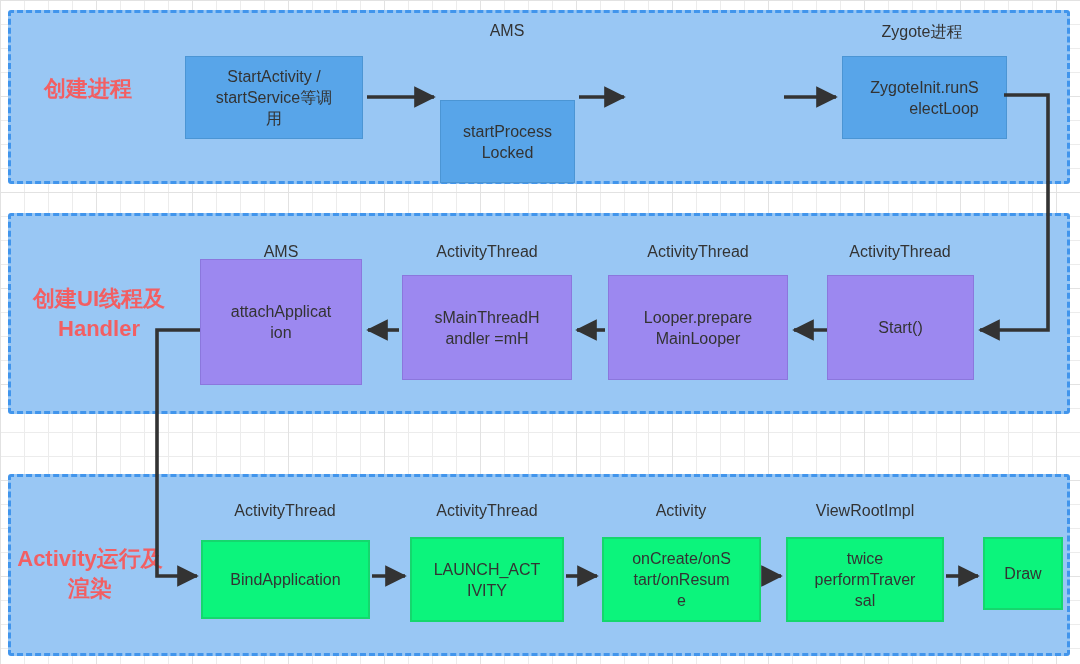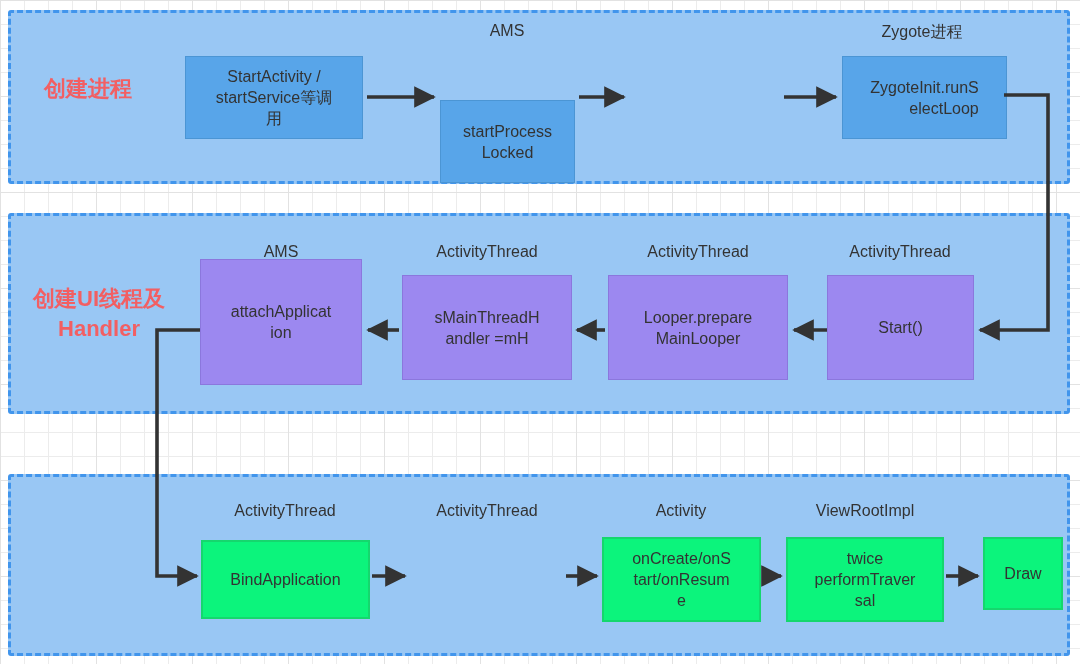--- a/index.html
+++ b/index.html
@@ -55,20 +55,22 @@
 
 <div class="stage">
 
   <div class="band" style="left:8px; top:10px;  width:1062px; height:174px;"></div>
   <div class="band" style="left:8px; top:213px; width:1062px; height:201px;"></div>
   <div class="band" style="left:8px; top:474px; width:1062px; height:182px;"></div>
 
   <div class="rlabel" style="left:13px; top:74px;  width:150px;">创建进程</div>
   <div class="rlabel" style="left:9px;  top:284px; width:180px;">创建UI线程及
 Handler</div>
+  <div class="rlabel" style="left:0px;  top:544px; width:180px;">Activity运行及
+渲染</div>
 
   <div class="node node--process" style="left:185px; top:56px; width:178px; height:83px;">StartActivity /
 startService等调
 用</div>
   <div class="ntitle" style="left:417px; top:22px;">AMS</div>
   <div class="node node--process" style="left:440px; top:56px; width:135px; height:83px;margin-top:44px;">startProcess
 Locked</div>
   <div class="ntitle" style="left:832px; top:22px;">Zygote进程</div>
   <div class="node node--process" style="left:842px; top:56px; width:165px; height:83px;text-align:right;">ZygoteInit.runS
 electLoop</div>
@@ -81,20 +83,22 @@
 andler =mH</div>
   <div class="ntitle" style="left:608px; top:243px;">ActivityThread</div>
   <div class="node node--thread" style="left:608px; top:275px; width:180px; height:105px;">Looper.prepare
 MainLooper</div>
   <div class="ntitle" style="left:810px; top:243px;">ActivityThread</div>
   <div class="node node--thread" style="left:827px; top:275px; width:147px; height:105px;">Start()</div>
 
   <div class="ntitle" style="left:195px; top:502px;">ActivityThread</div>
   <div class="node node--activity" style="left:201px; top:540px; width:169px; height:79px;">BindApplication</div>
   <div class="ntitle" style="left:397px; top:502px;">ActivityThread</div>
+  <div class="node node--activity" style="left:410px; top:537px; width:154px; height:85px;">LAUNCH_ACT
+IVITY</div>
   <div class="ntitle" style="left:591px; top:502px;">Activity</div>
   <div class="node node--activity" style="left:602px; top:537px; width:159px; height:85px;">onCreate/onS
 tart/onResum
 e</div>
   <div class="ntitle" style="left:775px; top:502px;">ViewRootImpl</div>
   <div class="node node--activity" style="left:786px; top:537px; width:158px; height:85px;">twice
 performTraver
 sal</div>
   <div class="node node--activity" style="left:983px; top:537px; width:80px; height:73px;">Draw</div>
 

